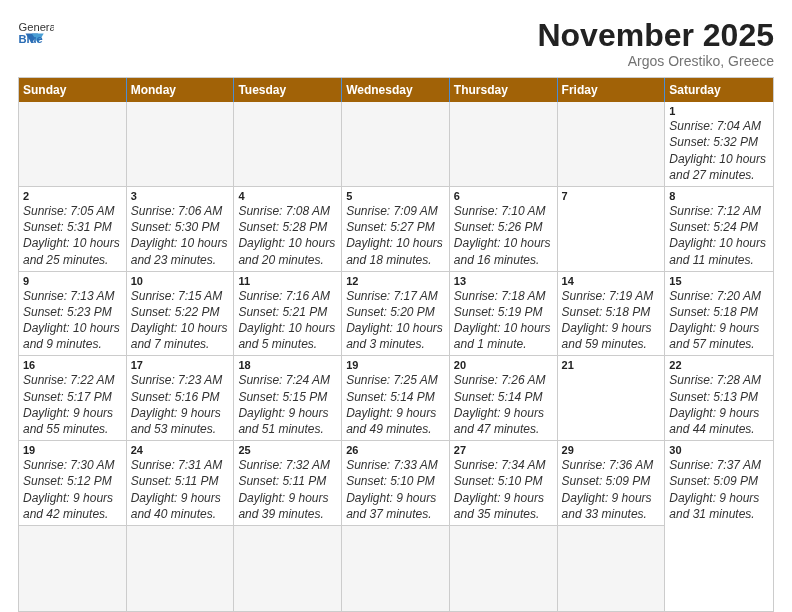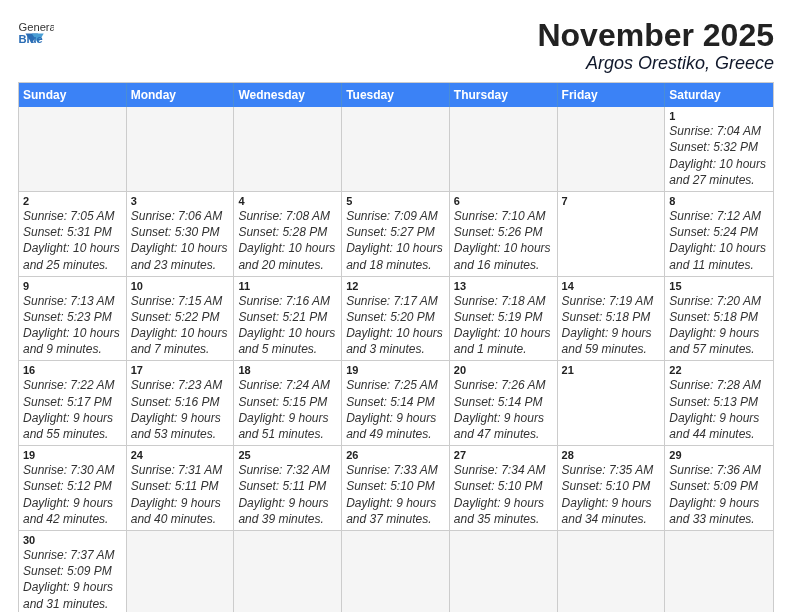--- a/index.html
+++ b/index.html
@@ -36,34 +36,33 @@
       text-align: right;
     }
     .month-title {
       font-size: 32px;
       font-weight: bold;
       color: #222;
       line-height: 1.1;
       margin-left: 16px;
     }
     .location {
-      font-size: 18px;
-      color: #0f172a;
-      font-style: italic;
+      font-size: 14px;
+      color: #737373;
     }
     .calendar {
       flex: 1;
       display: flex;
       flex-direction: column;
       border: 1px solid #ccc;
     }
     .day-headers {
       display: grid;
       grid-template-columns: repeat(7, 1fr);
-      background: #3b82f6;
+      background: #a16207;
     }
     .day-header {
       color: #fff;
       font-size: 12px;
       font-weight: bold;
       padding: 5px 4px;
       text-align: left;
       border-right: 1px solid #4a8dd5;
     }
     .day-header:last-child { border-right: none; }
@@ -117,22 +116,22 @@
     <div class="title-block">
       <div class="month-title">November 2025</div>
       <div class="location">Argos Orestiko, Greece</div>
     </div>
   </div>
 
   <div class="calendar">
     <div class="day-headers">
     <div class="day-header">Sunday</div>
         <div class="day-header">Monday</div>
+        <div class="day-header">Tuesday</div>
         <div class="day-header">Wednesday</div>
-        <div class="day-header">Tuesday</div>
         <div class="day-header">Thursday</div>
         <div class="day-header">Friday</div>
         <div class="day-header">Saturday</div>
       </div>
     <div class="calendar-grid">
     <div class="cell empty"></div>
         <div class="cell empty"></div>
         <div class="cell empty"></div>
         <div class="cell empty"></div>
         <div class="cell empty"></div>
@@ -287,26 +286,20 @@
 Sunset: 5:10 PM
 Daylight: 9 hours and 37 minutes.</div>
         </div>
         <div class="cell">
           <span class="day-num">27</span>
           <div class="cell-info">Sunrise: 7:34 AM
 Sunset: 5:10 PM
 Daylight: 9 hours and 35 minutes.</div>
         </div>
         <div class="cell">
-          <span class="day-num">28</span>
-          <div class="cell-info">Sunrise: 7:35 AM
-Sunset: 5:10 PM
-Daylight: 9 hours and 34 minutes.</div>
-        </div>
-        <div class="cell">
           <span class="day-num">29</span>
           <div class="cell-info">Sunrise: 7:36 AM
 Sunset: 5:09 PM
 Daylight: 9 hours and 33 minutes.</div>
         </div>
         <div class="cell last-row">
           <span class="day-num">30</span>
           <div class="cell-info">Sunrise: 7:37 AM
 Sunset: 5:09 PM
 Daylight: 9 hours and 31 minutes.</div>

